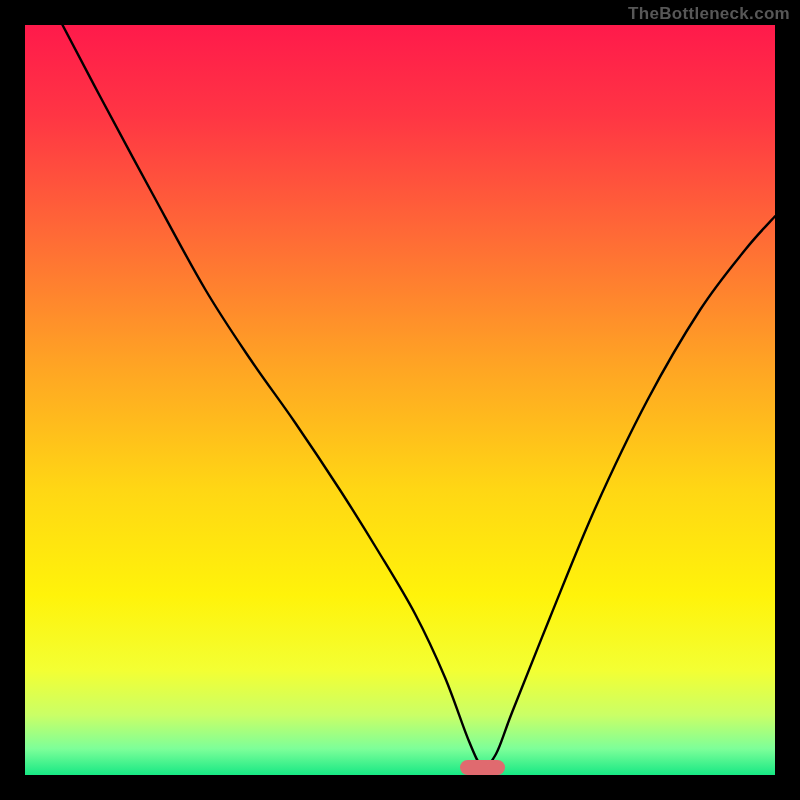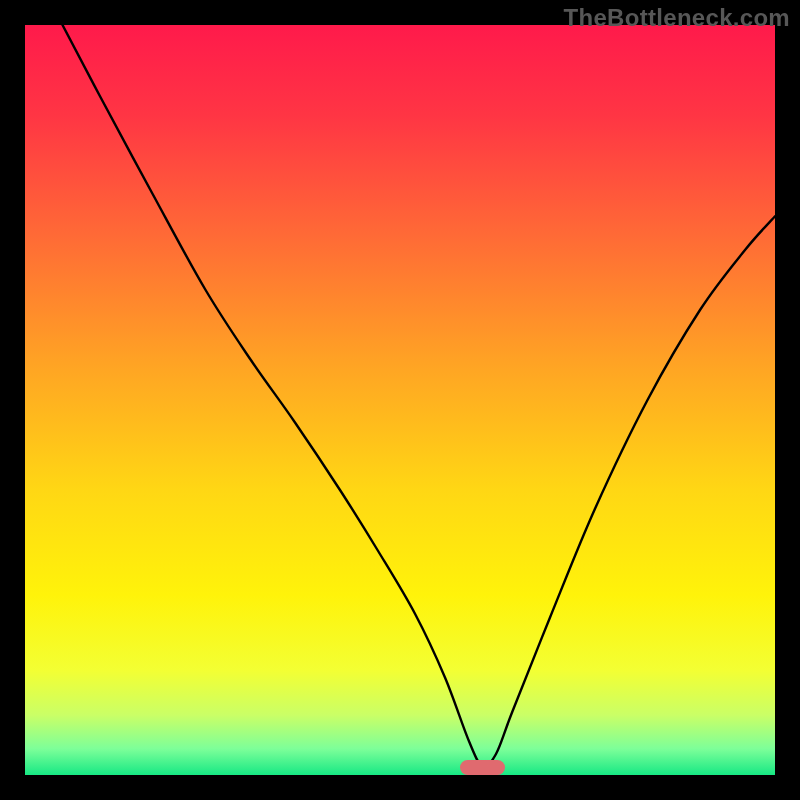--- a/index.html
+++ b/index.html
@@ -15,21 +15,21 @@
     position: relative;
     width: 800px;
     height: 800px;
     background: #000;
   }
   .watermark {
     position: absolute;
     top: 4px;
     right: 10px;
     color: #575757;
-    font-size: 24px;
+    font-size: 17px;
     font-weight: 600;
     letter-spacing: 0.3px;
     z-index: 5;
   }
   svg.plot {
     position: absolute;
     left: 25px;
     top: 25px;
     width: 750px;
     height: 750px;

